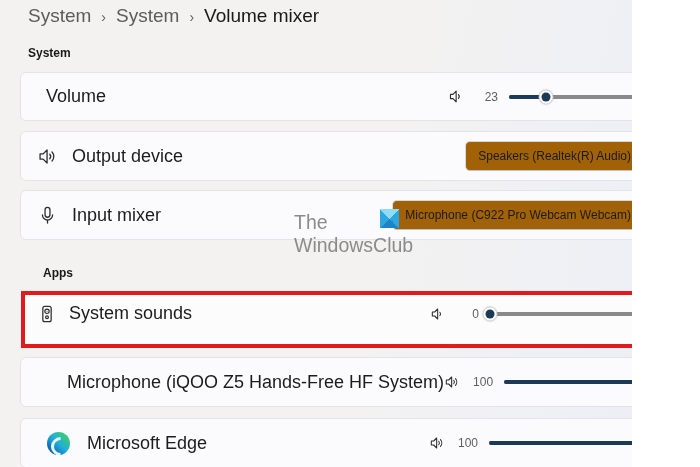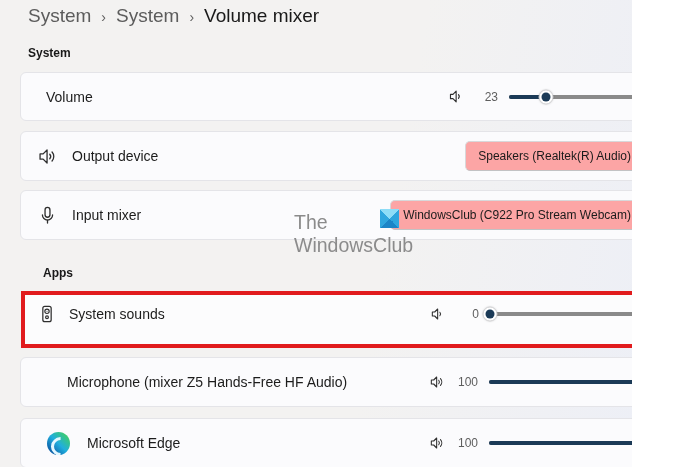--- a/index.html
+++ b/index.html
@@ -20,21 +20,21 @@
   .section-label { position:absolute; left:28px; font-size:12px; font-weight:700; color:#191919; }
   .label-system { top:46px; }
   .label-apps { top:266px;margin-left:15px; }
 
   
   .card {
     position:absolute; left:20px; width:666px; height:50px;
     background:#fbfbfd; border:1px solid #e4e4e8; border-radius:6px;
     display:flex; align-items:center; padding:0 16px;
   }
-  .row-label { font-size:14px; color:#1c1c1c; white-space:nowrap; }
+  .row-label { font-size:18px; color:#1c1c1c; white-space:nowrap; }
   .row-icon { display:flex; align-items:center; margin-right:14px; flex:0 0 auto; }
 
   .card-volume { top:72px; height:49px; }
   .card-volume .row-label { margin-left:9px; }
   .card-output { top:131px; }
   .card-input  { top:190px; }
   .card-mic    { top:357px; padding-left:46px; }
   .card-edge   { top:418px; padding-left:26px; }
   .card-edge .row-label { margin-left:3px; }
 
@@ -65,21 +65,21 @@
     display:flex; align-items:center; justify-content:center; cursor:pointer;
   }
   .slider-thumb::after { content:""; width:9px; height:9px; border-radius:50%; background:#1b3a57; }
 
   .row-chevron { margin-left:16px; display:flex; align-items:center; cursor:pointer; }
 
   
   .dropdown {
     margin-left:auto; display:flex; align-items:center; gap:14px;
     padding:7px 12px; font-size:12px; color:#1b1b1b;
-    background:#fca5a5; border:1px solid #d8d8da; border-bottom-color:#c2c2c4;
+    background:#a16207; border:1px solid #d8d8da; border-bottom-color:#c2c2c4;
     border-radius:5px; cursor:pointer; white-space:nowrap;
   }
 
   
   .edge-icon {
     width:23px; height:23px; border-radius:50%; position:relative; overflow:hidden;
     background:linear-gradient(to bottom left,#41d05e 8%,#20aede 50%,#0a54a0 90%);
   }
   .edge-icon::after {
     content:""; position:absolute; left:4px; top:5px; width:13px; height:13px;
@@ -151,21 +151,21 @@
   <div class="card card-input">
     <span class="row-icon">
       <svg width="21" height="21" viewBox="0 0 24 24">
           <rect x="9.2" y="2.8" width="5.6" height="11.2" rx="2.8" fill="none" stroke="#2f2f2f" stroke-width="1.5"></rect>
           <path d="M6.2 11.4 a5.8 5.8 0 0 0 11.6 0" fill="none" stroke="#2f2f2f" stroke-width="1.5" stroke-linecap="round"></path>
           <line x1="12" y1="17.2" x2="12" y2="20.6" stroke="#2f2f2f" stroke-width="1.5" stroke-linecap="round"></line>
         </svg>
     </span>
     <span class="row-label">Input mixer</span>
     <div class="dropdown">
-      <span>WindowsClub (C922 Pro Stream Webcam)</span>
+      <span>Microphone (C922 Pro Webcam Webcam)</span>
       <span>
         <svg width="11" height="7" viewBox="0 0 12 8">
             <path d="M1 1.5 L6 6.5 L11 1.5" fill="none" stroke="#3f3f3f" stroke-width="1.4" stroke-linecap="round" stroke-linejoin="round"></path>
           </svg>
       </span>
     </div>
   </div>
 
   <div class="watermark">
     <div>The</div>
@@ -201,21 +201,21 @@
         <span class="row-chevron">
           <svg width="13" height="9" viewBox="0 0 12 8">
               <path d="M1 1.5 L6 6.5 L11 1.5" fill="none" stroke="#3f3f3f" stroke-width="1.3" stroke-linecap="round" stroke-linejoin="round"></path>
             </svg>
         </span>
       </div>
     </div>
   </div>
 
   <div class="card card-mic">
-    <span class="row-label">Microphone (mixer Z5 Hands-Free HF Audio)</span>
+    <span class="row-label">Microphone (iQOO Z5 Hands-Free HF System)</span>
     <div class="slider-group">
       <span class="vol-icon">
         <svg width="16" height="16" viewBox="0 0 24 24">
             <path d="M11.5 4.5 L7 9 H3.5 V15 H7 L11.5 19.5 Z" fill="none" stroke="#2f2f2f" stroke-width="1.6" stroke-linejoin="round"></path>
             <path d="M14.6 9.4 a4 4 0 0 1 0 5.2" fill="none" stroke="#2f2f2f" stroke-width="1.6" stroke-linecap="round"></path>
             <path d="M17.2 6.9 a7.6 7.6 0 0 1 0 10.2" fill="none" stroke="#2f2f2f" stroke-width="1.6" stroke-linecap="round"></path>
           </svg>
       </span>
       <span class="slider-value">100</span>
       <div class="slider-track track-sm">

